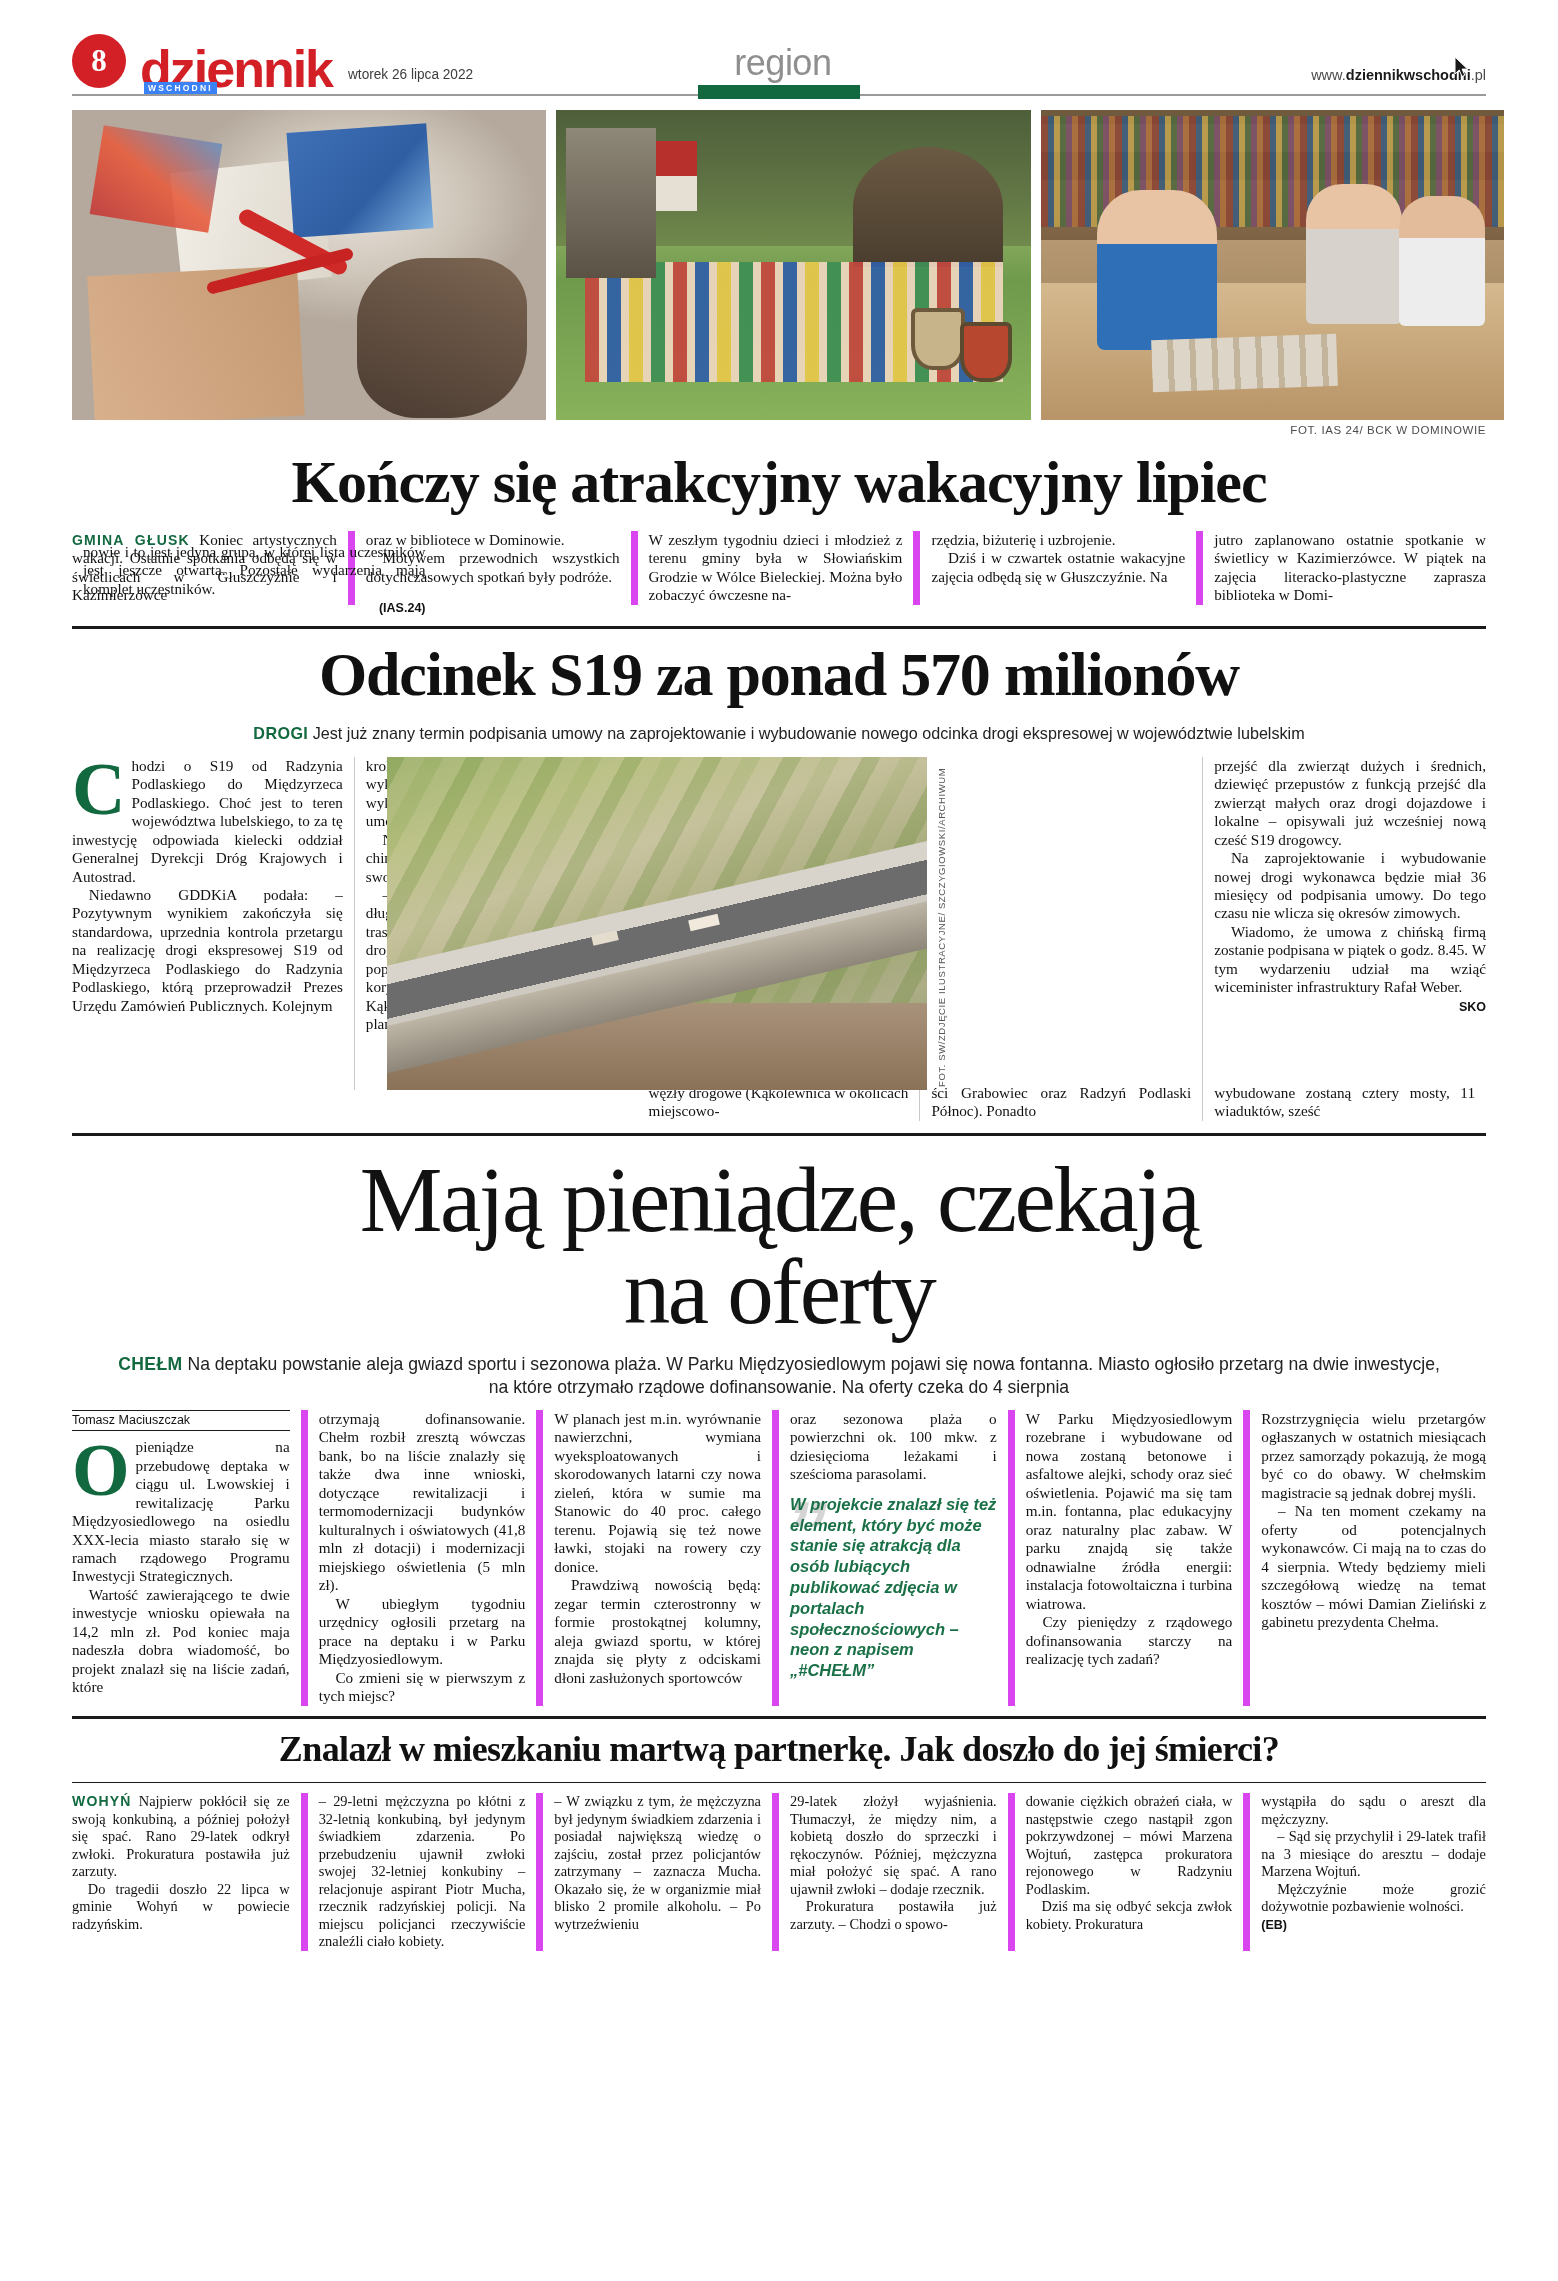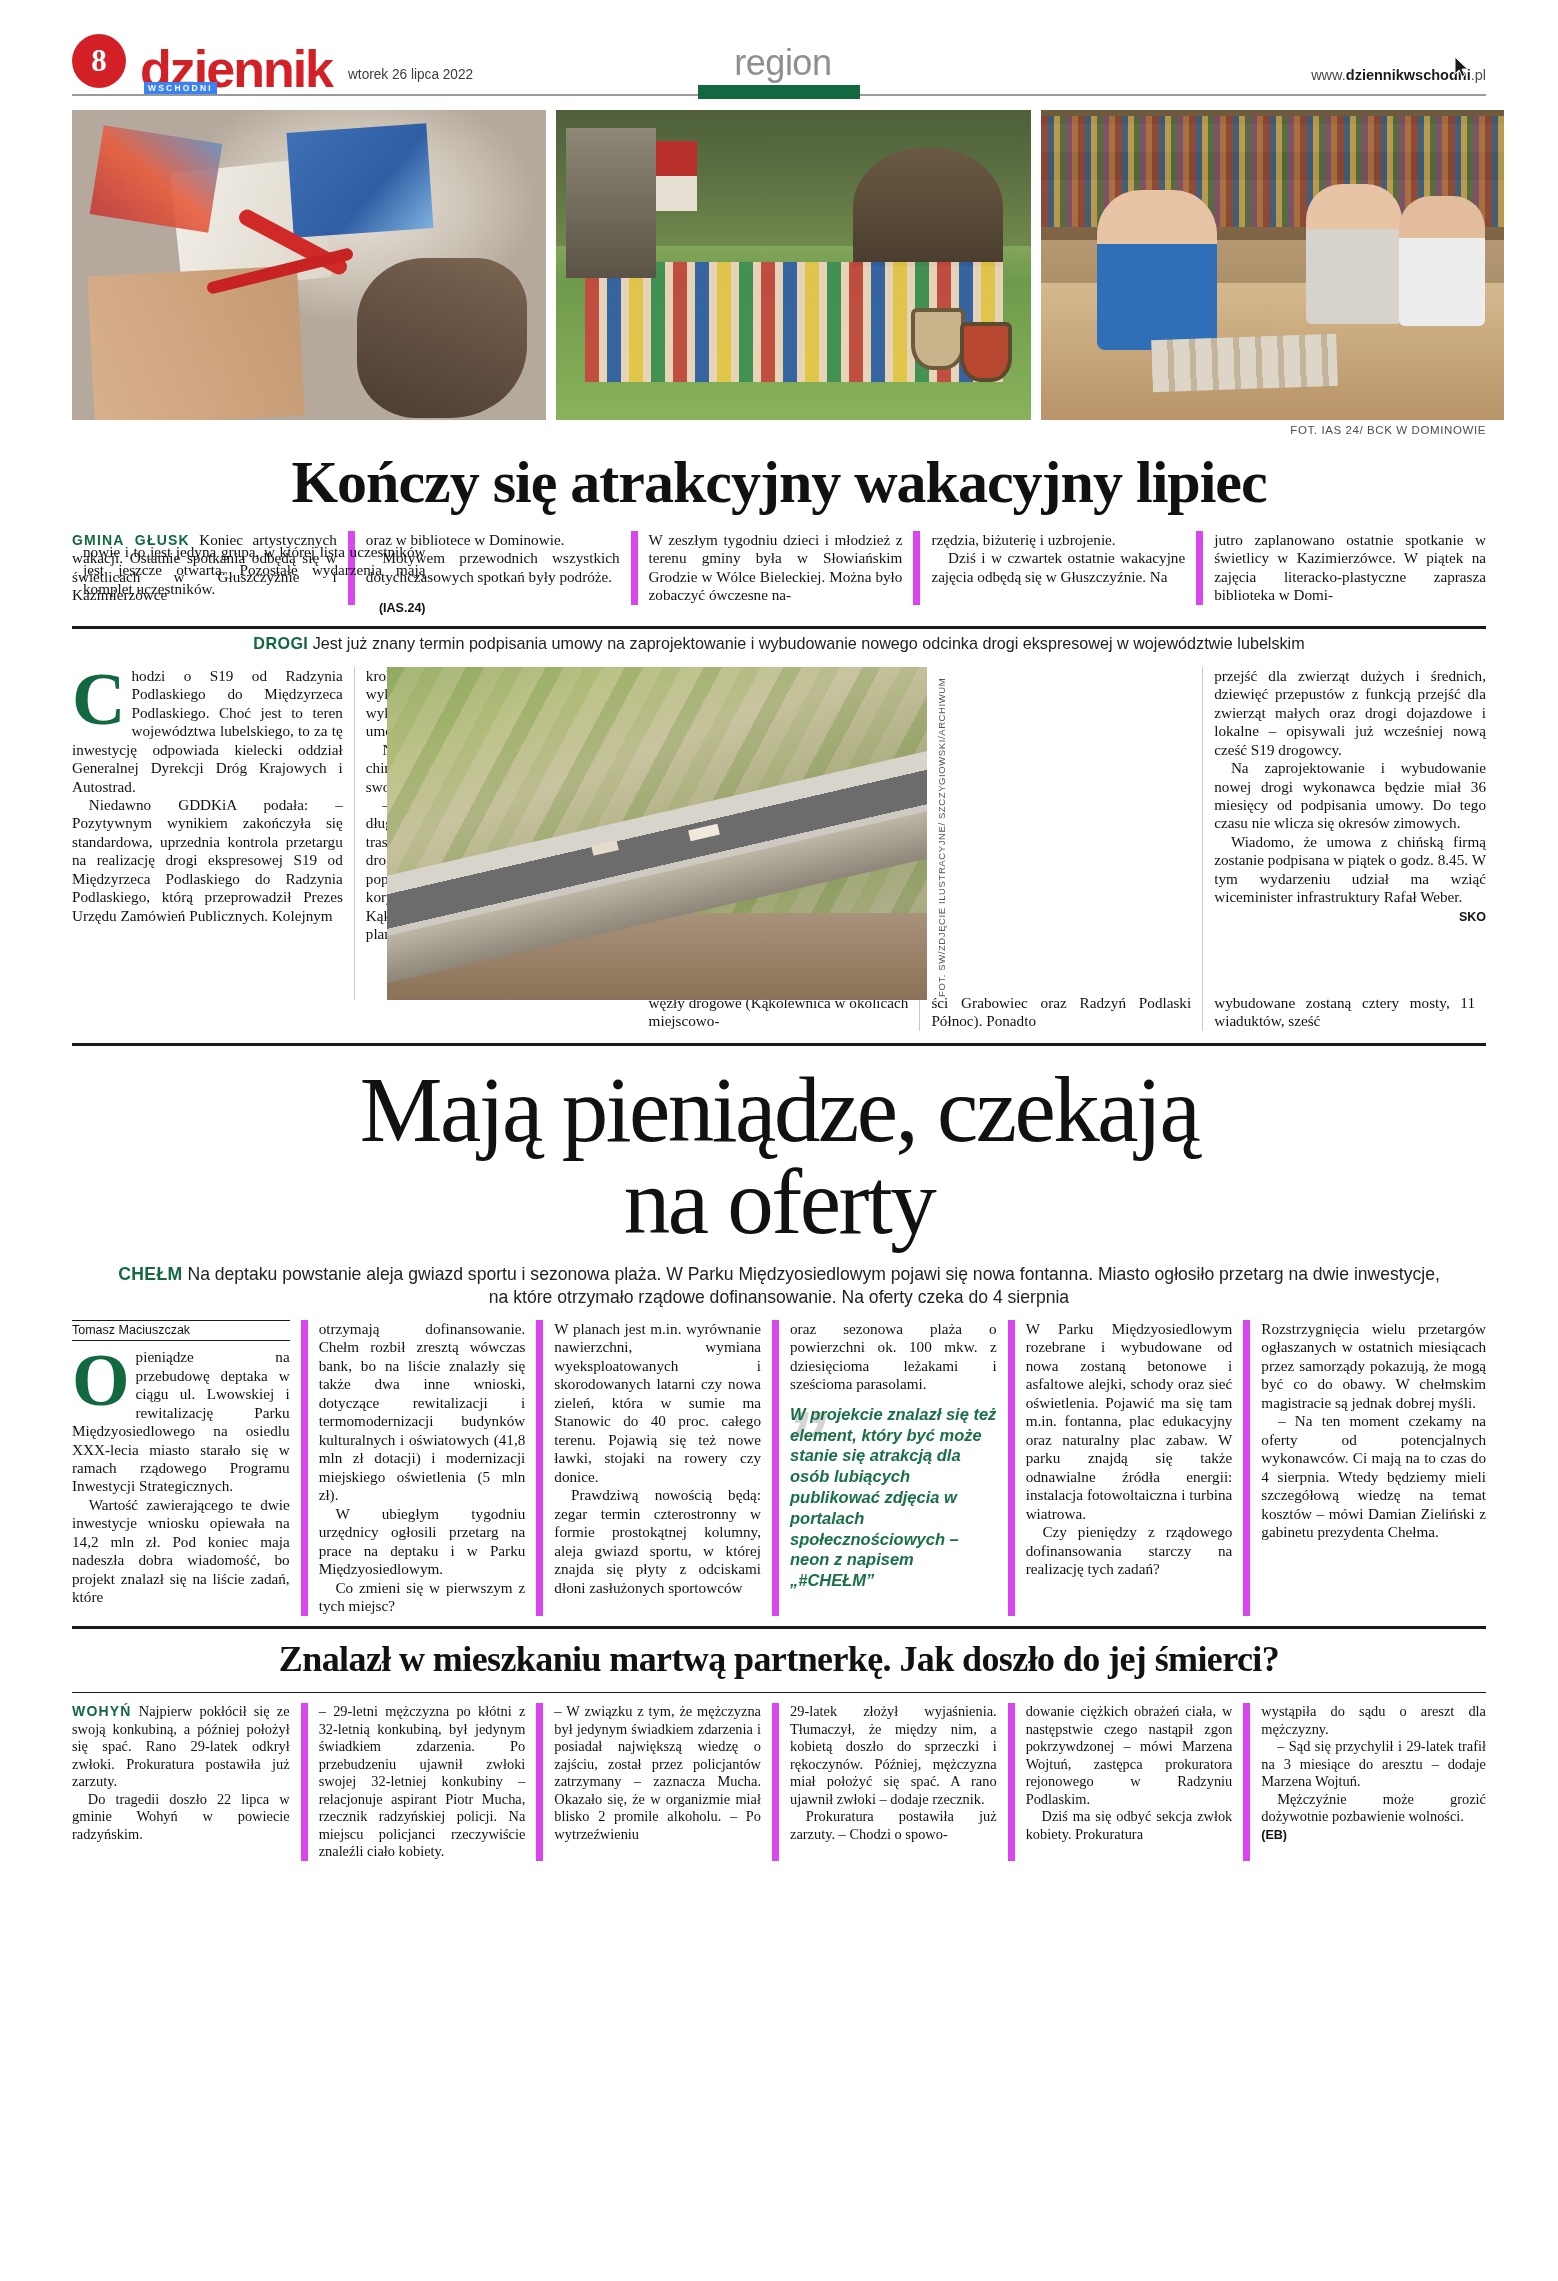--- a/index.html
+++ b/index.html
@@ -329,20 +329,21 @@
       <div></div>
       <div></div>
     <div style="padding-left:11px;font-size:15.2px;line-height:1.215;text-align:justify;">
       <p style="margin:0;text-indent:0;">nowie i to jest jedyna grupa, w której lista uczestników jest jeszcze otwarta. Pozostałe wydarzenia mają komplet uczestników.</p>
       <p style="margin:0;text-align:right;"><span class="sig">(IAS.24)</span></p>
     </div>
   </div>
 
   <div class="rule-thick"></div>
 
+  <h1 class="head-s19">Odcinek S19 za ponad 570 milionów</h1>
   <div class="standfirst center">
     <span class="kck">DROGI</span>
     <span>Jest już znany termin podpisania umowy na zaprojektowanie i wybudowanie nowego odcinka drogi ekspresowej w województwie lubelskim</span>
   </div>
 
   <div class="s19-wrap">
     <div class="s19-photo">
       <div class="fields"></div>
         <div class="dirt"></div>
       <div class="road"></div>

